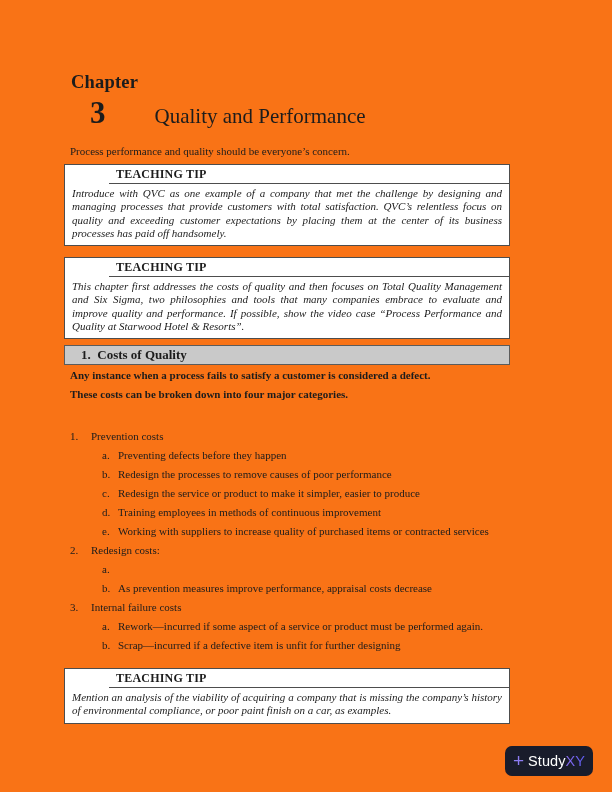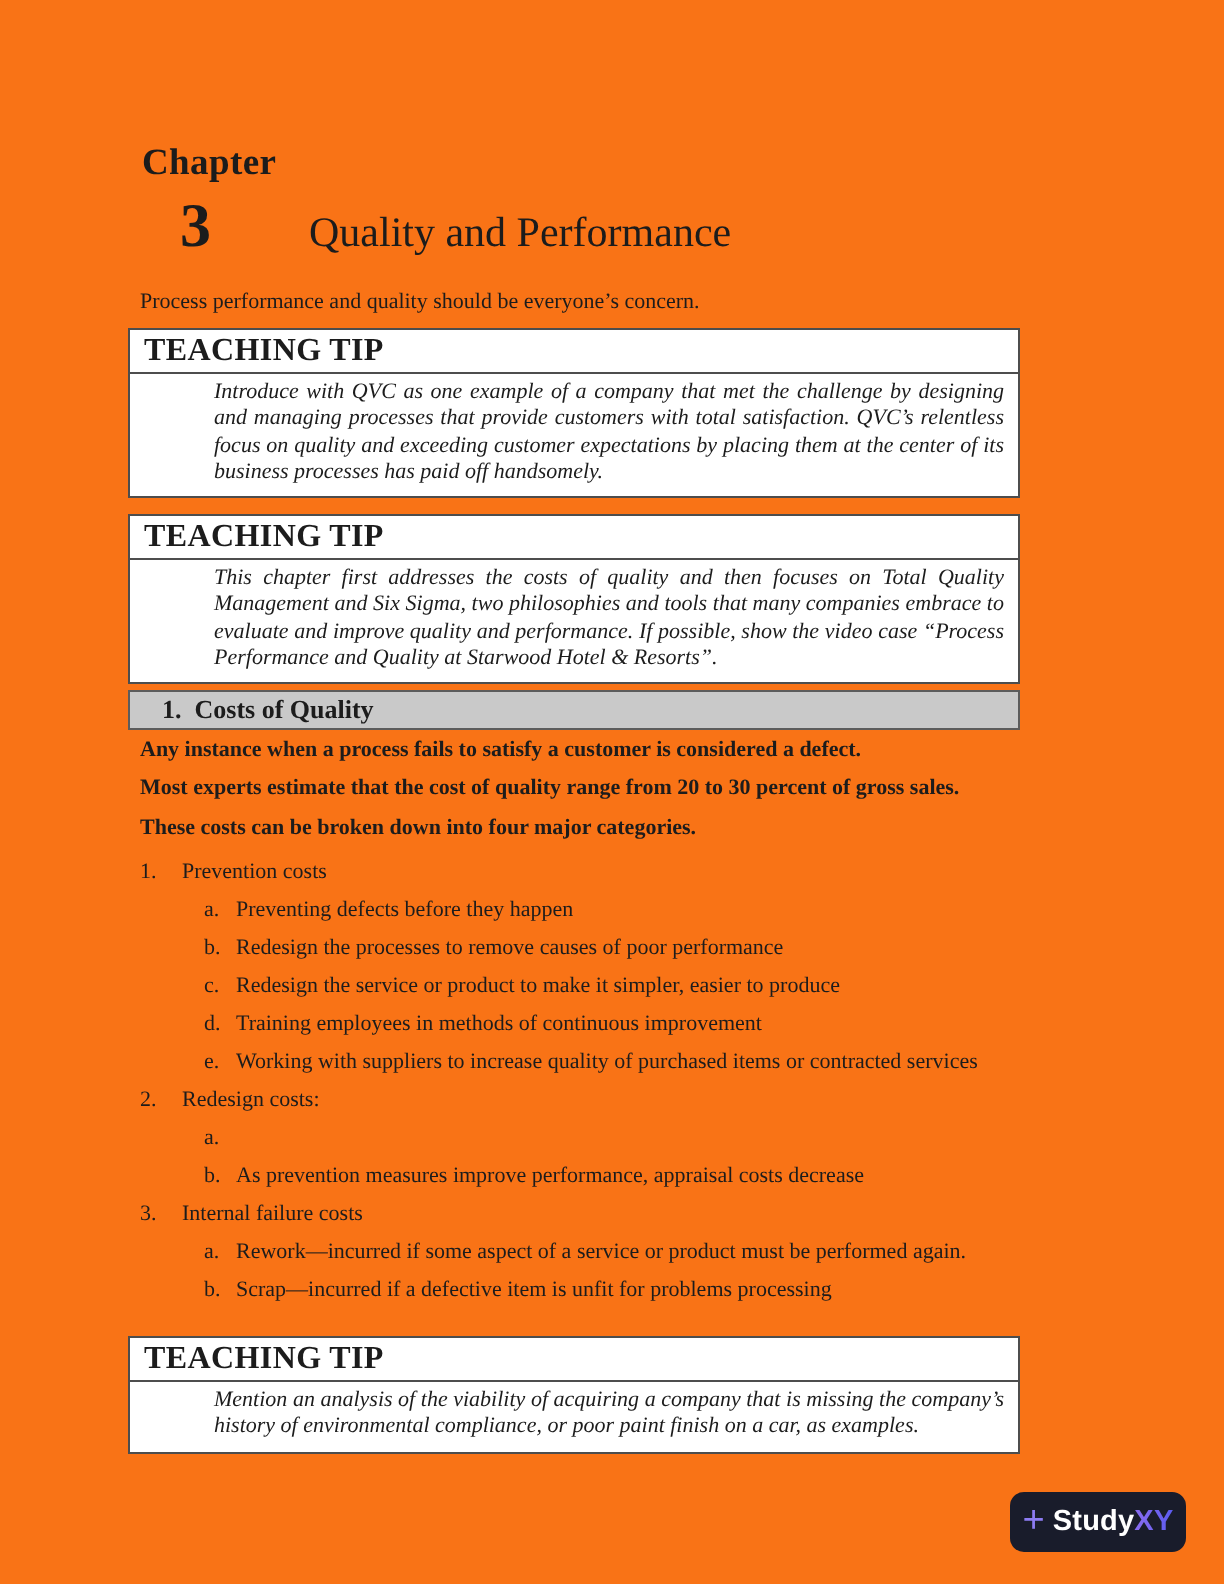--- a/index.html
+++ b/index.html
@@ -47,33 +47,33 @@
     left: 64px;
     width: 446px;
     border: 1px solid #4d4d4d;
     box-sizing: border-box;
     background: #ffffff;
   }
   .tip-box.t1 { top: 164px; }
   .tip-box.t2 { top: 257px; }
   .tip-box.t3 { top: 668px; }
   .tip-header {
-    font-size: 16px;
+    font-size: 12px;
     font-weight: bold;
     padding: 2px 7px 1px 7px;
     border-bottom: 1px solid #4d4d4d;
     letter-spacing: 0.2px;
+    margin-left: 44px;
   }
   .tip-body {
     font-size: 11px;
     font-style: italic;
     line-height: 13.3px;
     text-align: justify;
     padding: 3px 7px 5px 7px;
-    margin-left: 35px;
   }
   .section-bar {
     position: absolute;
     left: 64px; top: 345px;
     width: 446px;
     height: 20px;
     box-sizing: border-box;
     background: #c9c9c9;
     border: 1px solid #5c5c5c;
     font-size: 13px;
@@ -121,21 +121,21 @@
   .logo-plus {
     color: #8d7cf3;
     font-size: 19px;
     font-weight: 300;
     line-height: 1;
     margin-right: 4px;
     transform: translateY(-1px);
   }
   .logo-text {
     font-size: 14.5px;
-    font-weight: bold;
+    font-weight: normal;
     color: #ffffff;
     letter-spacing: 0.1px;
   }
   .logo-accent {
     background: linear-gradient(90deg, #8a6cf0, #5b5bf0);
     -webkit-background-clip: text;
     background-clip: text;
     color: transparent;
   }
 </style>
@@ -160,21 +160,20 @@
 
   <div class="tip-box t2">
     <div class="tip-header">TEACHING TIP</div>
     <div class="tip-body">This chapter first addresses the costs of quality and then focuses on Total Quality Management and Six Sigma, two philosophies and tools that many companies embrace to evaluate and improve quality and performance.  If possible, show the video case “Process Performance and Quality at Starwood Hotel &amp; Resorts”.</div>
   </div>
 
   <div class="section-bar">1.  Costs of Quality</div>
 
   <div class="paras">
     <p>Any instance when a process fails to satisfy a customer is considered a defect.</p>
-    <p>Most experts estimate that the cost of quality range from 20 to 30 percent of gross sales.</p>
     <p>These costs can be broken down into four major categories.</p>
   </div>
 
   <div class="olist">
     <div class="li lvl1">
       <span class="marker">1.</span>
       <span>Prevention costs</span>
     </div>
     <div class="li lvl2">
       <span class="marker">a.</span>
@@ -210,21 +209,21 @@
     <div class="li lvl1">
       <span class="marker">3.</span>
       <span>Internal failure costs</span>
     </div>
     <div class="li lvl2">
       <span class="marker">a.</span>
       <span>Rework—incurred if some aspect of a service or product must be performed again.</span>
     </div>
     <div class="li lvl2">
       <span class="marker">b.</span>
-      <span>Scrap—incurred if a defective item is unfit for problems processing</span>
+      <span>Scrap—incurred if a defective item is unfit for further designing</span>
     </div>
   </div>
 
   <div class="tip-box t3">
     <div class="tip-header">TEACHING TIP</div>
     <div class="tip-body">Mention an analysis of the viability of acquiring a company that is missing the company’s history of environmental compliance, or poor paint finish on a car, as examples.</div>
   </div>
 
   <div class="logo-badge">
     <span class="logo-plus">+</span>

